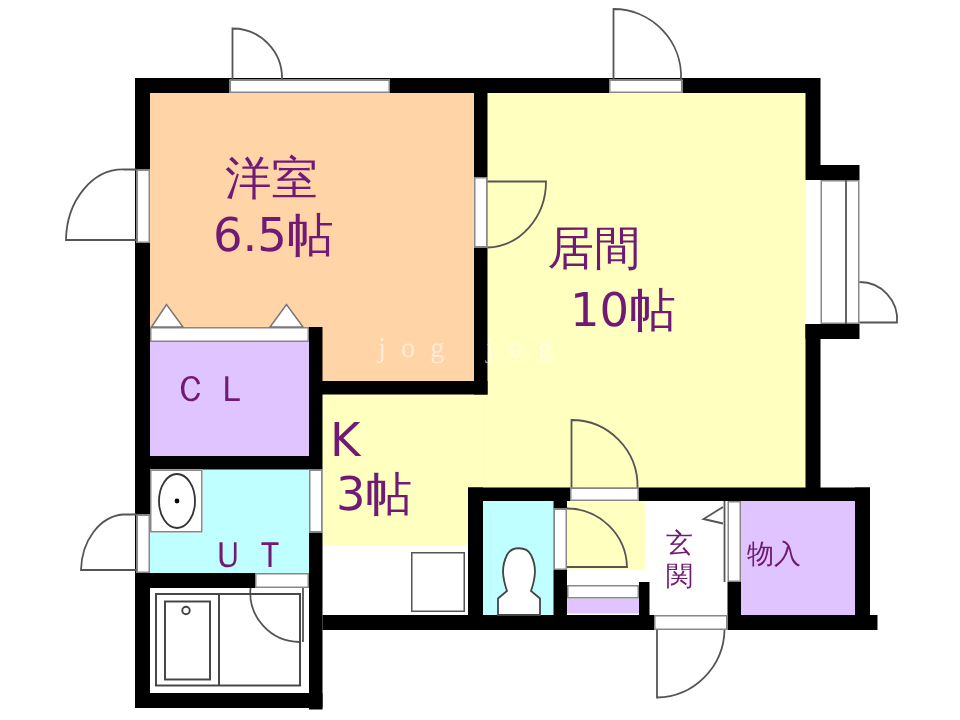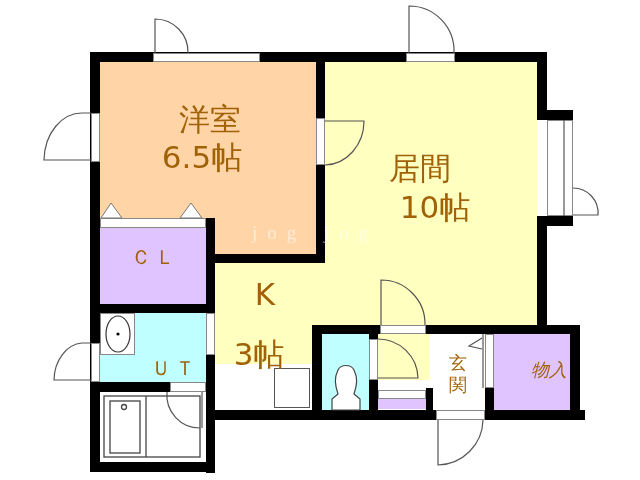--- a/index.html
+++ b/index.html
@@ -1,23 +1,23 @@
 <!DOCTYPE html>
 <html><head>
   <meta charset="utf-8">
   <style>
     html, body { margin: 0; padding: 0; background: #ffffff; }
     body { width: 640px; height: 480px; position: relative; overflow: hidden; font-family: "DejaVu Sans", sans-serif; }
     .abs { position: absolute; box-sizing: border-box; }
     .wall { position: absolute; background: #000; }
     .room { position: absolute; }
     .opening { position: absolute; background: #fff; border: 1px solid #888; box-sizing: border-box; }
-    .label { position: absolute; color: #a16207; text-align: center; line-height: 1.08; white-space: pre; }
+    .label { position: absolute; color: #701a75; line-height: 1.08; white-space: pre; }
     .big { font-size: 31px; }
-    .mid { font-size: 20px; letter-spacing: 4px; }
+    .mid { font-size: 24px; letter-spacing: 4px; }
     .small { font-size: 18px; }
     svg.ov { position: absolute; left: 0; top: 0; }
     .wm { position: absolute; color: rgba(255,255,255,0.55); font-size: 19px; letter-spacing: 10px; font-family: Liberation Serif, serif; }
   </style>
 </head>
 <body>
 
 <div class="room" style="left:100px;top:62px;width:216px;height:192px;background:#FFD5A8;"></div>
 <div class="room" style="left:325px;top:62px;width:212px;height:266px;background:#FFFFC0;"></div>
 <div class="room" style="left:215px;top:254px;width:110px;height:110px;background:#FFFFC0;"></div>
@@ -118,25 +118,25 @@
 <svg class="ov" width="640" height="480">
   <path d="M332 410 L332 399 L338 394 C335 385 334 378 338 370 C341 364 351 364 354 370 C358 378 357 385 354 394 L360 399 L360 410 Z" fill="#fff" stroke="#444" stroke-width="1.2"></path>
 </svg>
 
 <div class="wm" style="left:252px;top:222px;">jog</div>
 <div class="wm" style="left:324px;top:222px;">jog</div>
 
 <div class="label big" style="left:150px;top:103px;width:120px;">洋室</div>
 <div class="label big" style="left:142px;top:141px;width:120px;">6.5帖</div>
 
-<div class="label big" style="left:365px;top:152px;width:110px;">居間</div>
+<div class="label big" style="left:365px;top:152px;width:110px;font-family:Liberation Mono, monospace;">居間</div>
 <div class="label big" style="left:380px;top:191px;width:110px;">10帖</div>
 
 <div class="label big" style="left:220px;top:278px;width:90px;">K</div>
-<div class="label big" style="left:214px;top:314px;width:90px;margin-top:24px;">3帖</div>
+<div class="label big" style="left:224px;top:314px;width:90px;">3帖</div>
 
 <div class="label mid" style="left:115px;top:247px;width:80px;">ＣＬ</div>
 <div class="label mid" style="left:140px;top:358px;width:70px;">ＵＴ</div>
 
 <div class="label small" style="left:444px;top:353px;width:28px;">玄</div>
 <div class="label small" style="left:444px;top:375px;width:28px;">関</div>
 
-<div class="label small" style="left:514px;top:360px;width:70px;font-style:italic;">物入</div>
+<div class="label small" style="left:498px;top:360px;width:70px;">物入</div>
 
 </body></html>

